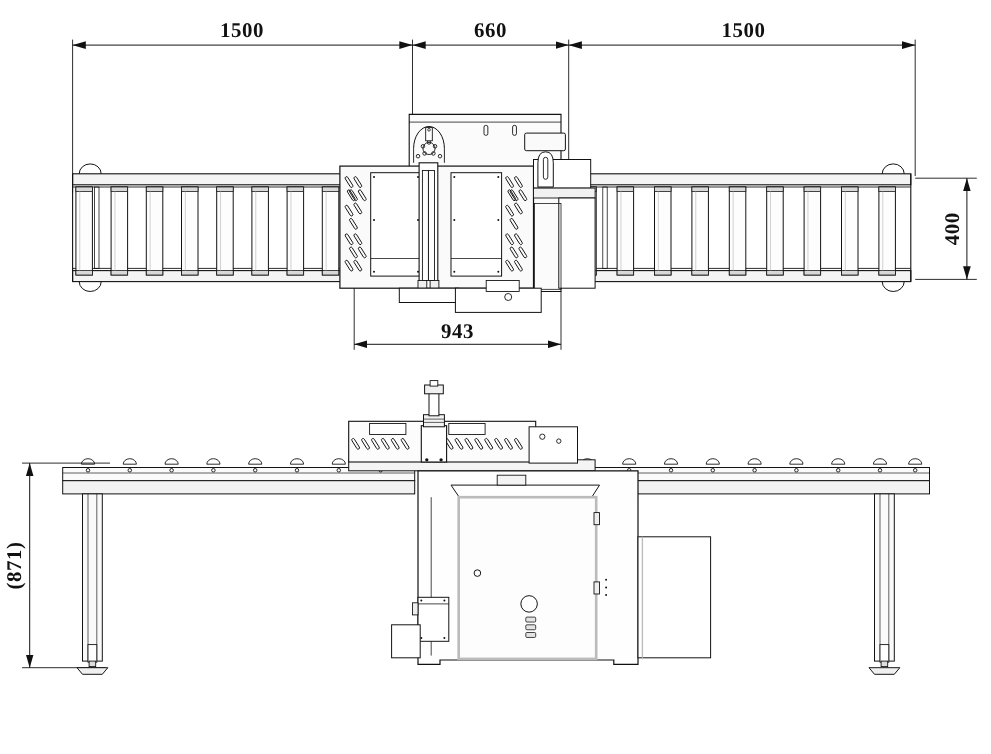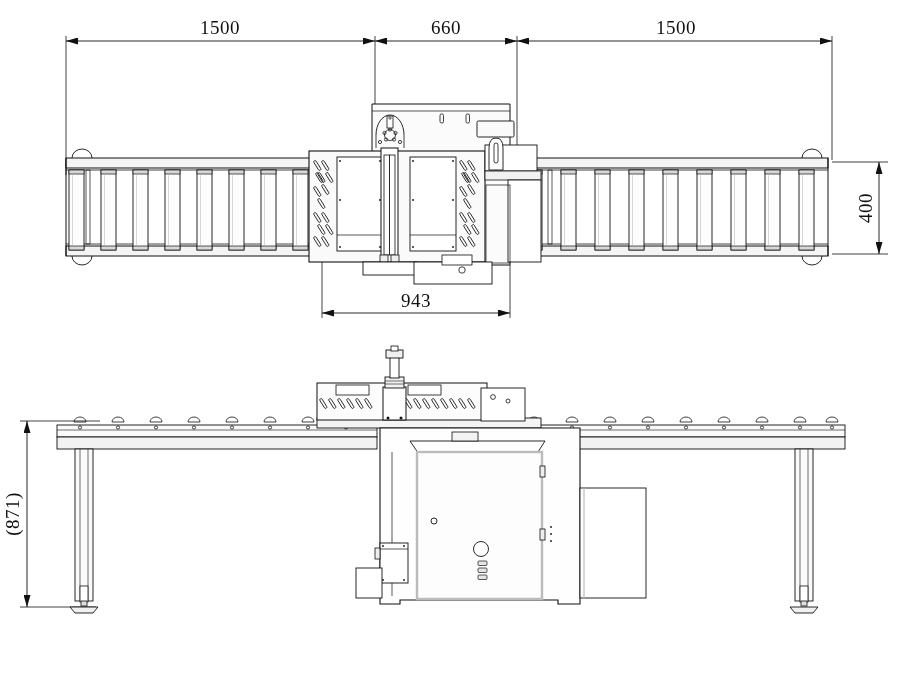--- a/index.html
+++ b/index.html
@@ -1,21 +1,21 @@
 <!DOCTYPE html>
 <html><head>
 <meta charset="utf-8">
 <style>
   html,body{margin:0;padding:0;background:#ffffff;}
   body{
     width:901px;height:685px;overflow:hidden;
     font-family:"Liberation Serif", serif;
     color:#000;
   }
-  #sheet{position:relative;width:755px;height:685px;background:#fff;}
+  #sheet{position:relative;width:755px;height:685px;background:#fff;font-weight:bold;}
   svg{display:block;}
   .dimtxt{
     font-family:"Liberation Serif", serif;
     font-size:19px;
     fill:#111;
     letter-spacing:0.5px;
   }
 </style>
 </head>
 <body>

